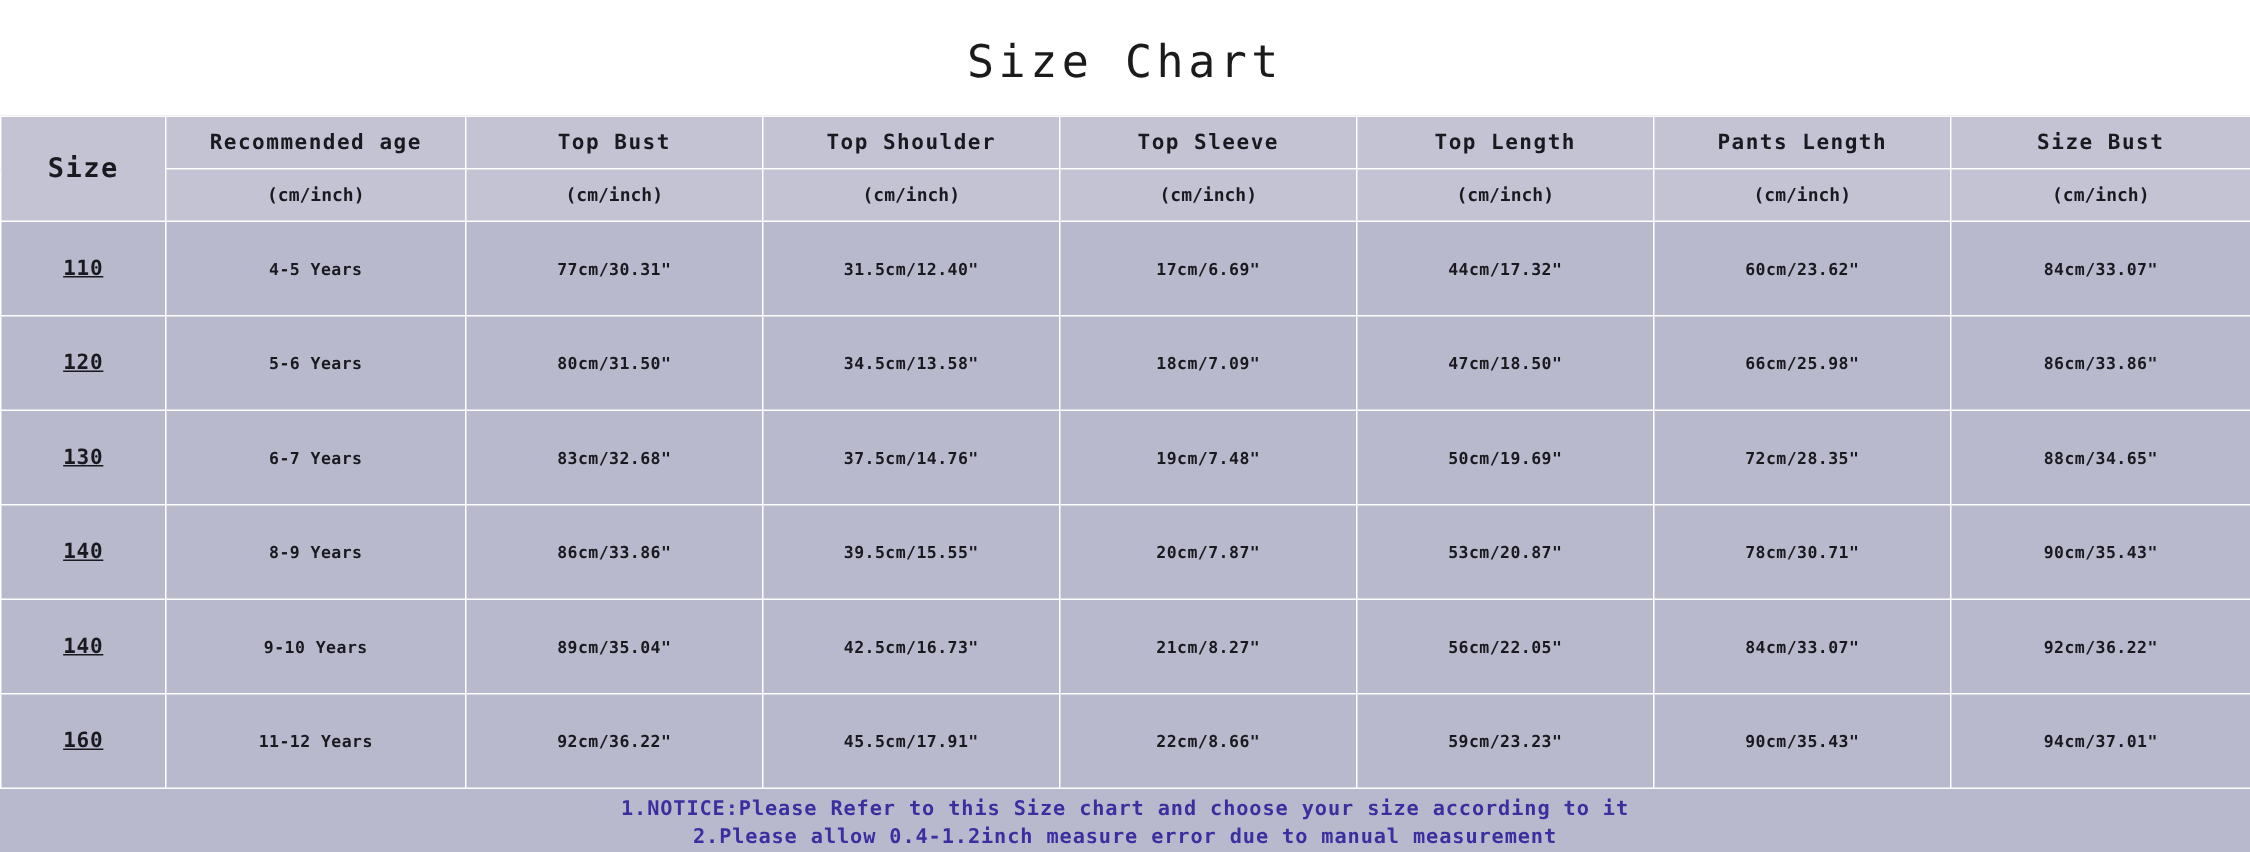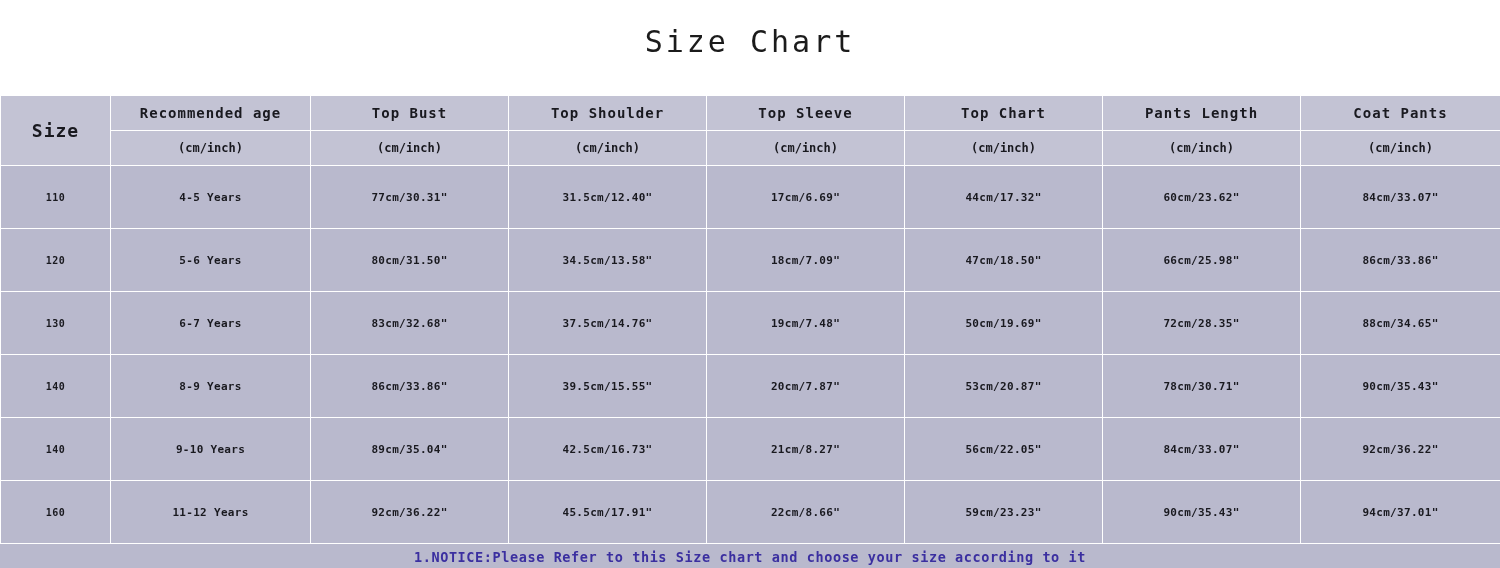--- a/index.html
+++ b/index.html
@@ -20,21 +20,21 @@
     background: #ffffff;
     box-sizing: border-box;
   }
   .title {
     text-align: center;
     font-family: "DejaVu Sans Mono", monospace;
     font-size: 30px;
     letter-spacing: 3px;
     color: #1b1b1b;
     padding-top: 24px;
-    padding-bottom: 36px;
+    padding-bottom: 18px;
     font-weight: 400;
   }
   table.size-table {
     border-collapse: collapse;
     width: 1500px;
     table-layout: fixed;
     background: #b9b9cd;
   }
   table.size-table td,
   table.size-table th {
@@ -67,22 +67,23 @@
     font-weight: 700;
   }
   td.cell {
     background: #b9b9cd;
     font-size: 11px;
     height: 60px;
     letter-spacing: 0.3px;
   }
   td.size-cell {
     background: #b9b9cd;
-    font-size: 10px;
+    font-size: 14px;
     letter-spacing: 0.5px;
+    text-decoration: underline;
   }
   col.c0 { width: 110px; }
   col.c1 { width: 200px; }
   col.c2 { width: 198px; }
   col.c3 { width: 198px; }
   col.c4 { width: 198px; }
   col.c5 { width: 198px; }
   col.c6 { width: 198px; }
   col.c7 { width: 200px; }
 
@@ -118,23 +119,23 @@
         <col class="c6">
         <col class="c7">
     </colgroup>
     <thead>
       <tr>
         <th class="size-corner" rowspan="2">Size</th>
         <th class="hdr">Recommended age</th>
         <th class="hdr">Top Bust</th>
         <th class="hdr">Top Shoulder</th>
         <th class="hdr">Top Sleeve</th>
-        <th class="hdr">Top Chart</th>
+        <th class="hdr">Top Length</th>
         <th class="hdr">Pants Length</th>
-        <th class="hdr">Coat Pants</th>
+        <th class="hdr">Size Bust</th>
       </tr>
       <tr>
         <th class="hdr-unit">(cm/inch)</th>
         <th class="hdr-unit">(cm/inch)</th>
         <th class="hdr-unit">(cm/inch)</th>
         <th class="hdr-unit">(cm/inch)</th>
         <th class="hdr-unit">(cm/inch)</th>
         <th class="hdr-unit">(cm/inch)</th>
         <th class="hdr-unit">(cm/inch)</th>
       </tr>
@@ -198,16 +199,17 @@
         <td class="cell">22cm/8.66"</td>
         <td class="cell">59cm/23.23"</td>
         <td class="cell">90cm/35.43"</td>
         <td class="cell">94cm/37.01"</td>
       </tr>
     </tbody>
   </table>
 
   <div class="notes">
     <div class="note-line">1.NOTICE:Please Refer to this Size chart and choose your size according to it</div>
+    <div class="note-line">2.Please allow 0.4-1.2inch measure error due to manual measurement</div>
 
   </div>
 
 </div>
 
 </body></html>

